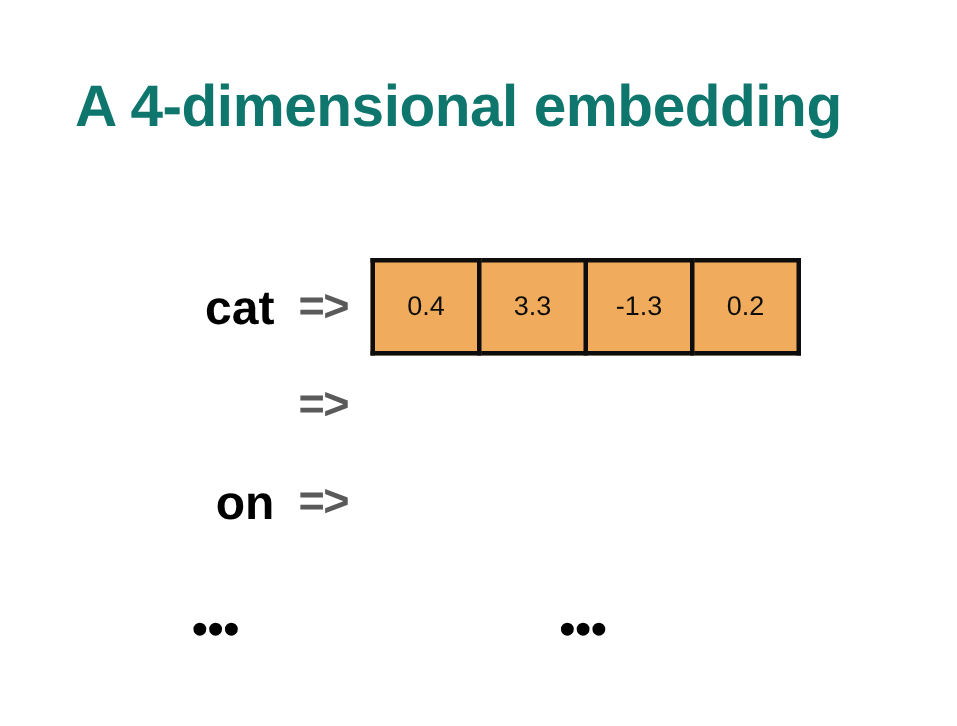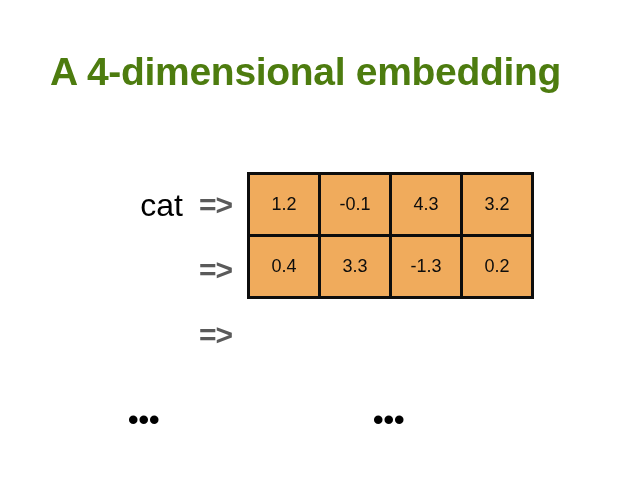--- a/index.html
+++ b/index.html
@@ -25,42 +25,42 @@
   
   #slide-title {
     position: absolute;
     left: 50px;
     top: 48px;
     width: 560px;
     font-size: 39px;
     font-weight: bold;
     line-height: 48px;
     letter-spacing: -0.3px;
-    color: #4d7c0f;
+    color: #0f766e;
     white-space: nowrap;
   }
 
   
   #word-label-list {
     position: absolute;
     left: 40px;
     top: 172px;
     width: 200px;
   }
   .word-row {
     height: 65px;
     display: flex;
     align-items: center;
     justify-content: flex-end;
     padding-right: 8px;
     box-sizing: border-box;
   }
   .word-text {
     font-size: 32px;
-    font-weight: normal;
+    font-weight: bold;
     color: #000000;
     line-height: 1;
   }
   .arrow-glyph {
     font-size: 30px;
     font-weight: bold;
     color: #5a5a5a;
     line-height: 1;
     margin-left: 16px;
     letter-spacing: -1px;
@@ -110,32 +110,27 @@
 
   <div id="word-label-list">
     <div class="word-row">
       <span class="word-text">cat</span>
       <span class="arrow-glyph">=&gt;</span>
     </div>
     <div class="word-row">
       <span class="arrow-glyph">=&gt;</span>
     </div>
     <div class="word-row">
+      <span class="word-text">on</span>
       <span class="arrow-glyph">=&gt;</span>
     </div>
   </div>
 
   <table id="embedding-matrix">
     <tbody>
-      <tr>
-        <td>1.2</td>
-        <td>-0.1</td>
-        <td>4.3</td>
-        <td>3.2</td>
-      </tr>
       <tr>
         <td>0.4</td>
         <td>3.3</td>
         <td>-1.3</td>
         <td>0.2</td>
       </tr>
     </tbody>
   </table>
 
   <div class="ellipsis-mark" id="ellipsis-words">•••</div>

